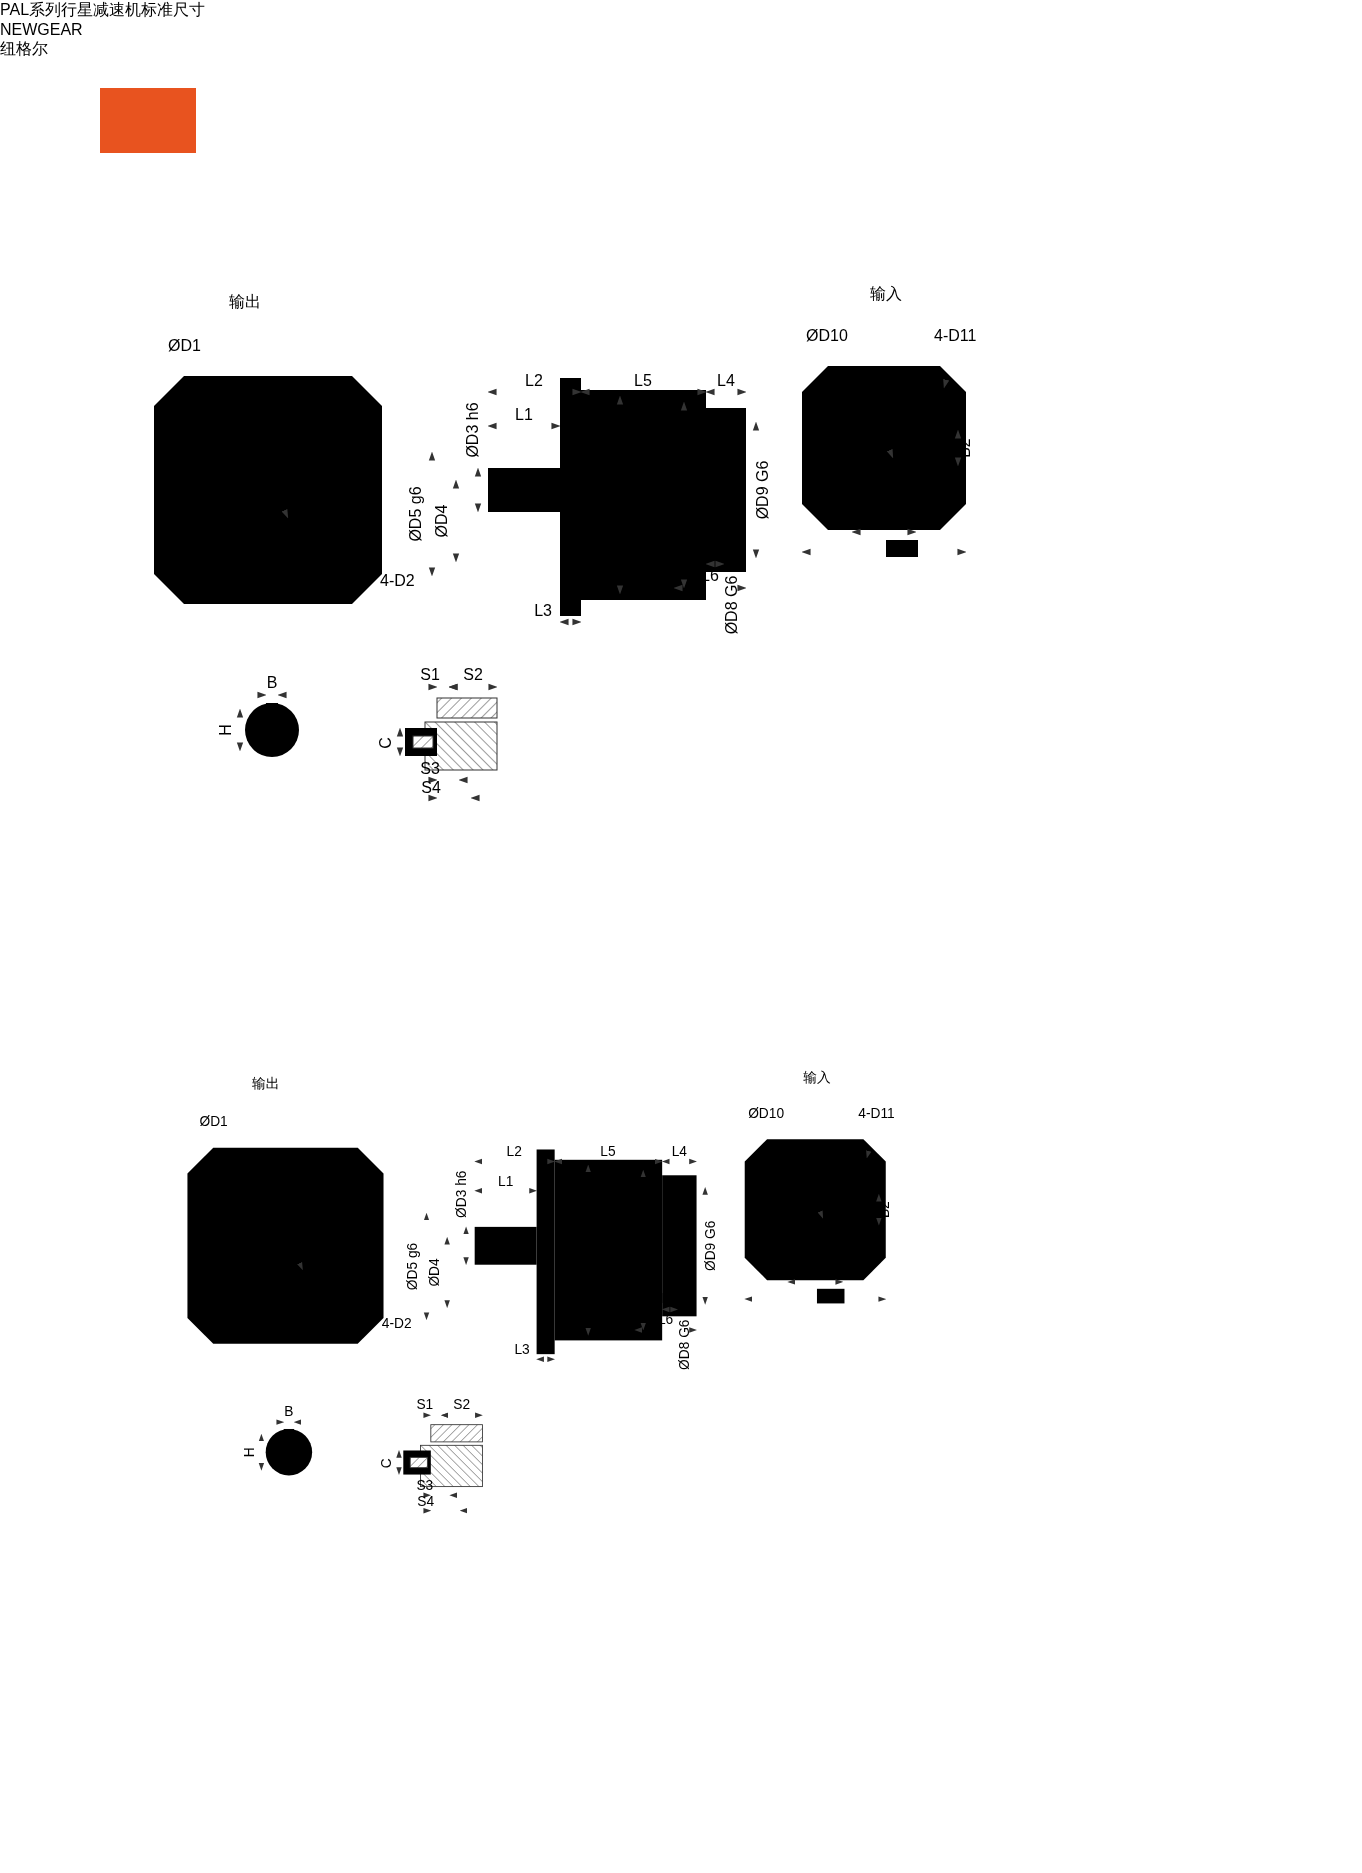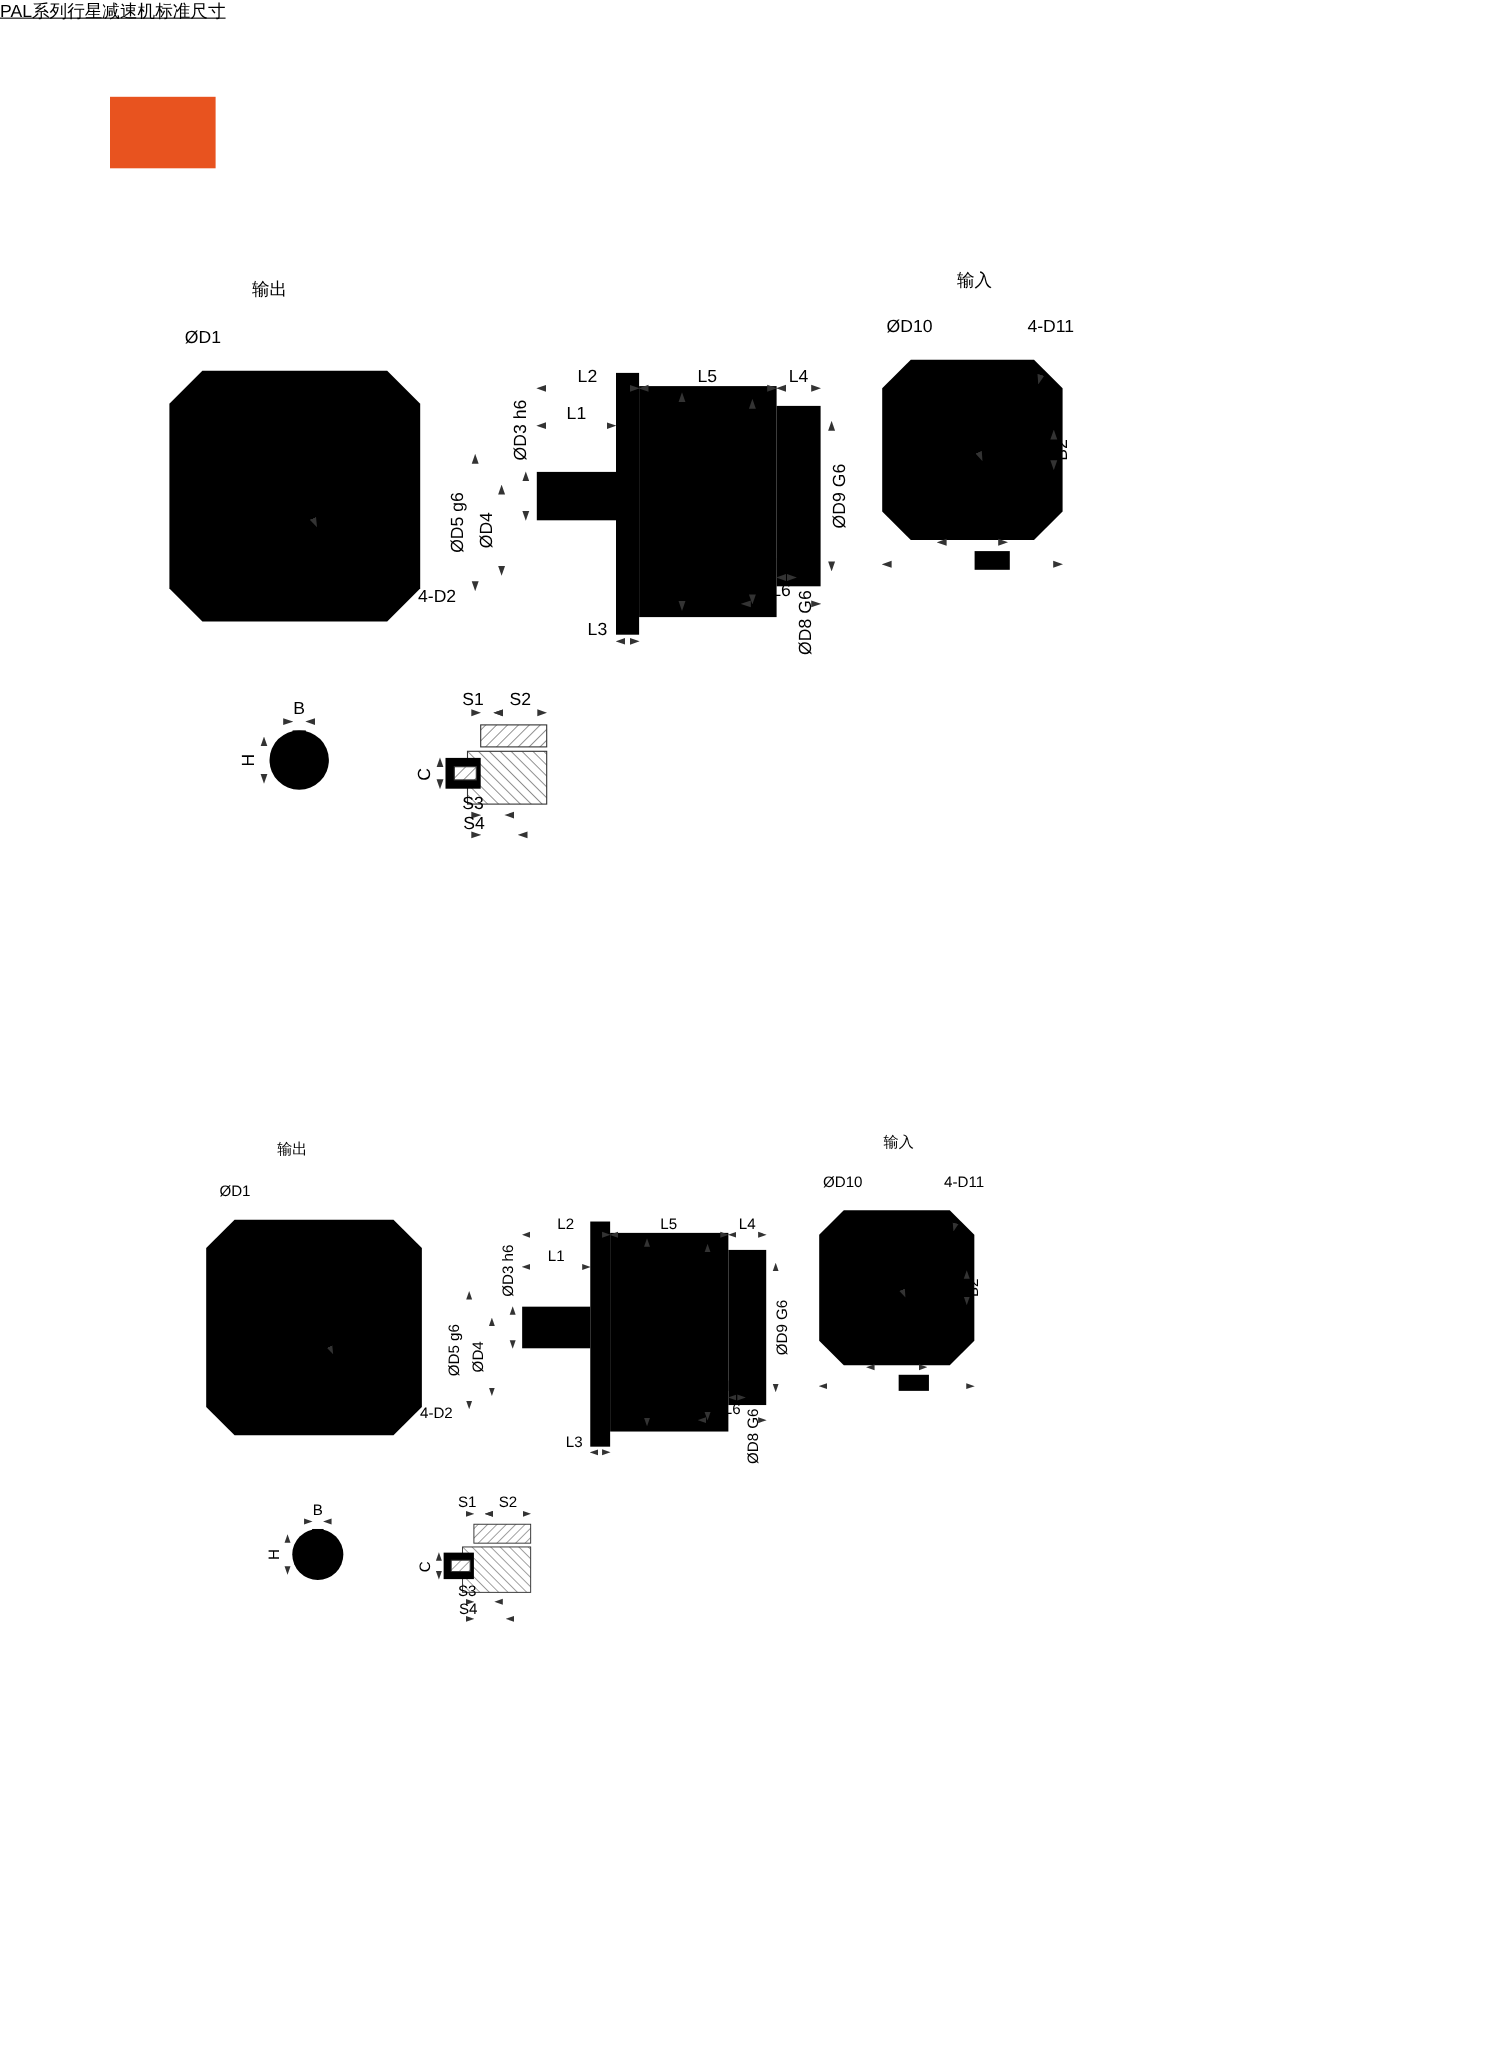--- a/index.html
+++ b/index.html
@@ -1,17 +1,17 @@
 <!DOCTYPE html>
 <html><head>
 <meta charset="utf-8">
 <style>
   html,body{margin:0;padding:0;background:#9a9a9a;}
   .page{position:relative;width:1362px;height:1873px;background:#ffffff;margin:0 auto;
-        font-family:"Liberation Sans",sans-serif;overflow:hidden;text-decoration:underline;}
+        font-family:"Liberation Sans",sans-serif;overflow:hidden;}
   
   .hdr-orange{position:absolute;left:100px;top:88px;width:96px;height:65px;background:#e8531f;
 ">    clip-path:polygon(29% 0,97% 0,68% 100%,0 100%);}
   .hdr-banner{position:absolute;left:177px;top:88px;width:571px;height:65px;background:#1b2960;
     clip-path:polygon(4.9% 0,97.7% 0,100% 18%,94.7% 100%,0 100%);}
   .hdr-title{color:#fff;font-size:37px;font-weight:bold;letter-spacing:1px;line-height:65px;
     padding-left:50px;white-space:nowrap;}
   .hdr-rule{position:absolute;left:100px;top:152px;width:1140px;height:4px;background:#1b2960;}
   .logo{position:absolute;left:828px;top:90px;width:208px;text-align:right;color:#1b2960;}
   .logo-en{font-size:29px;font-weight:bold;letter-spacing:6px;line-height:32px;}
@@ -49,20 +49,24 @@
 </style>
 </head>
 <body>
 
 <div class="page">
 
   
   <div class="hdr-orange"></div>
   <div class="hdr-banner">
     <div class="hdr-title">PAL系列行星减速机标准尺寸</div>
+  </div>
+  <div class="logo">
+    <div class="logo-en">NEWGEAR</div>
+    <div class="logo-cn">纽格尔</div>
   </div>
   <div class="hdr-rule"></div>
 
   
   <svg class="diagrams" id="diagrams" viewBox="0 0 1362 1873" xmlns="http://www.w3.org/2000/svg">
       <defs>
     <marker id="mA" viewBox="0 0 10 10" refX="9.5" refY="5" markerWidth="9" markerHeight="9" orient="auto-start-reverse">
       <path d="M0,1.5 L10,5 L0,8.5 z" fill="#333"></path>
         </marker>
     <pattern id="hp" width="7" height="7" patternUnits="userSpaceOnUse" patternTransform="rotate(45)">

